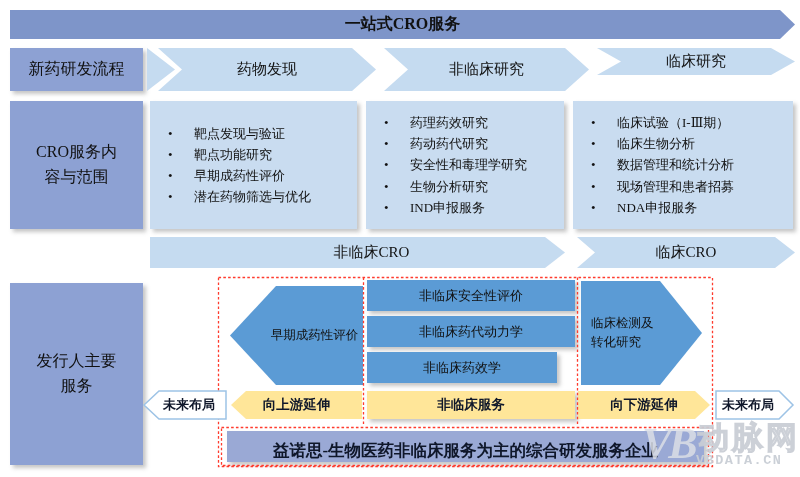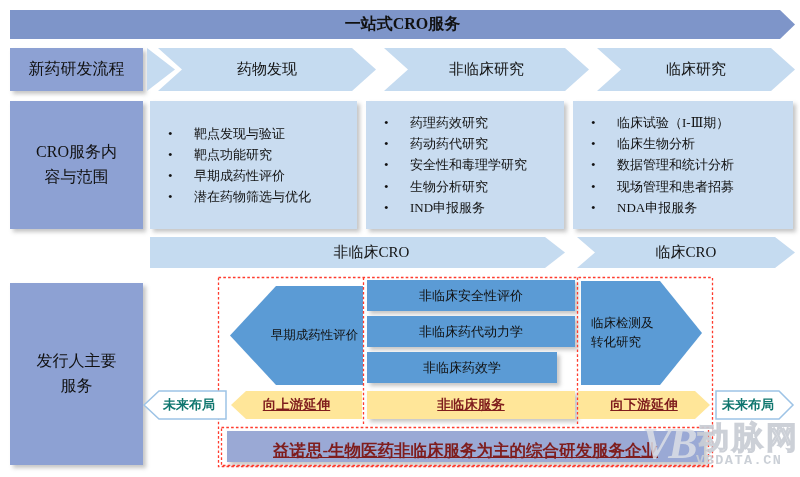--- a/index.html
+++ b/index.html
@@ -25,22 +25,22 @@
   .banner-text{font-size:16px;font-weight:bold;}
   .label-box{background:#8DA1D3;font-size:16px;line-height:1.55;text-align:center;}
   .stage-text{font-size:15px;}
   .lightblue{background:#C5DBF0;}
   .svcbox{background:#C9DCF0;display:flex;flex-direction:column;justify-content:center;box-sizing:border-box;padding:4px 6px 4px 18px;}
   .svcbox ul{list-style:none;margin:0;padding:0;font-size:13px;line-height:1.62;}
   .svcbox li{display:flex;}
   .svcbox li::before{content:"\2022";width:26px;flex:0 0 26px;}
   .blue-box{background:#5B9BD5;font-size:13px;}
   .yellow{background:#FFE699;}
-  .redtext{color:#7f1d1d;font-weight:bold;text-decoration:underline;}
-  .future-label{color:#0f766e;font-weight:bold;font-size:13px;}
+  .redtext{color:#0f172a;font-weight:bold;}
+  .future-label{color:#0f172a;font-weight:bold;font-size:13px;}
   .footer-bar{background:#9AA9D5;font-size:16.5px;align-items:flex-end;}
   #overlay{position:absolute;left:0;top:0;pointer-events:none;}
   
   .wm-logo{font-size:44px;font-weight:bold;font-style:italic;color:rgba(218,222,229,0.85);line-height:1;letter-spacing:-3px;}
   .wm-brand{font-size:31px;font-weight:bold;letter-spacing:3px;color:rgba(255,255,255,0.35);-webkit-text-stroke:1.2px rgba(198,203,211,0.9);line-height:1;}
   .wm-site{font-size:13.5px;font-weight:bold;letter-spacing:1.5px;color:rgba(200,205,213,0.95);line-height:1;font-family:Liberation Mono, monospace;}
 </style>
 </head>
 <body>
 
@@ -53,21 +53,21 @@
   <div class="abs shape label-box nowrap bsh" style="left:10px;top:48px;width:133px;height:43px;">
     <span>新药研发流程</span>
   </div>
   <div class="abs tri-right lightblue" style="left:147px;top:48px;width:28px;height:43px;"></div>
   <div class="abs shape chevron lightblue stage-text sh" style="left:158px;top:48px;width:218px;height:43px;">
     <span>药物发现</span>
   </div>
   <div class="abs shape chevron lightblue stage-text sh" style="left:384px;top:48px;width:205px;height:43px;">
     <span>非临床研究</span>
   </div>
-  <div class="abs shape chevron lightblue stage-text sh" style="left:597px;top:48px;width:198px;height:43px;">
+  <div class="abs shape chevron lightblue stage-text sh" style="left:597px;top:48px;width:198px;height:27px;">
     <span>临床研究</span>
   </div>
 
   <div class="abs shape label-box bsh" style="left:10px;top:101px;width:133px;height:128px;padding:0 22px;">
     <span>CRO服务内容与范围</span>
   </div>
   <div class="abs svcbox bsh" style="left:150px;top:101px;width:207px;height:128px;">
     <ul>
       <li>靶点发现与验证</li>
       <li>靶点功能研究</li>

